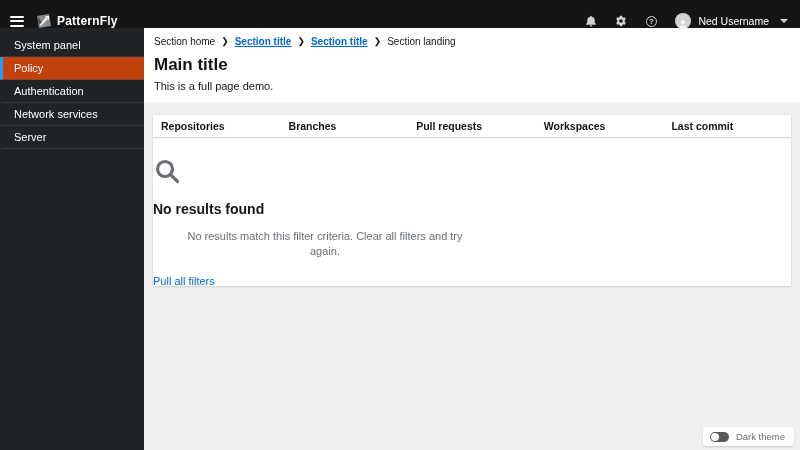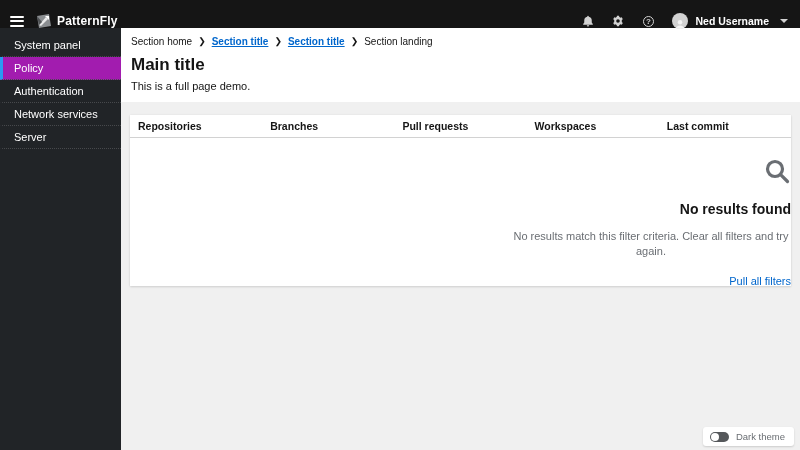--- a/index.html
+++ b/index.html
@@ -31,51 +31,51 @@
   .mast-actions { display: flex; align-items: center; gap: 14px; margin-right: 16px; }
   .mast-icon-btn {
     width: 16px; height: 16px; display: flex; align-items: center; justify-content: center;
     cursor: pointer; color: #d2d2d2;
   }
   .help-circle {
     width: 11px; height: 11px; border: 1px solid #d2d2d2; border-radius: 50%;
     display: flex; align-items: center; justify-content: center;
     font-size: 8px; color: #d2d2d2; font-weight: bold;
   }
-  .user-menu { display: flex; align-items: center; gap: 7px; cursor: pointer; font-weight: bold; }
+  .user-menu { display: flex; align-items: center; gap: 7px; cursor: pointer; }
   .avatar {
     width: 16px; height: 16px; border-radius: 50%;
     background: #d2d2d2; overflow: hidden; position: relative;
   }
   .avatar svg { position: absolute; bottom: -1px; left: 2px; }
   .user-name { font-size: 10.5px; color: #fff; }
   .caret-down {
     width: 0; height: 0; margin-left: 4px;
     border-left: 4px solid transparent; border-right: 4px solid transparent;
     border-top: 4px solid #d2d2d2;
   }
 
   
   .layout { display: flex; height: 422px; }
 
   
   .sidebar {
-    width: 121px; background: #212427; flex: none;
+    width: 144px; background: #212427; flex: none;
     padding-top: 6px;
   }
   .nav-item {
     height: 23px; display: flex; align-items: center;
     padding-left: 11px;
     font-size: 11px; color: #fff; cursor: pointer;
     border-left: 3px solid transparent;
     border-bottom: 1px dotted #47494c;
     position: relative;
   }
   .nav-item.current {
-    background: #a21caf;
+    background: #c2410c;
     border-left: 3px solid #2b9af3;
   }
 
   
   .main { flex: 1; display: flex; flex-direction: column; min-width: 0; }
   .page-header {
     background: #fff;
     padding: 8px 28px 10px 10px;
   }
   .breadcrumb { display: flex; align-items: center; gap: 6px; font-size: 10px; margin-bottom: 8px; }
@@ -93,21 +93,21 @@
     box-shadow: 0 1px 2px rgba(3,3,3,.12), 0 0 2px rgba(3,3,3,.06);
     display: flex; flex-direction: column;
   }
   .thead { display: flex; height: 23px; border-bottom: 1px solid #d2d2d2; flex: none; }
   .th {
     flex: 1; display: flex; align-items: center;
     padding-left: 8px; font-size: 10.5px; font-weight: bold; color: #151515;
     cursor: default;
   }
   .empty-state {
-    flex: 1; display: flex; flex-direction: column; align-items: flex-end;
+    flex: 1; display: flex; flex-direction: column; align-items: flex-start;
     padding-top: 19px; text-align: center;
   }
   .empty-icon { color: #6a6e73; margin-bottom: 12px; }
   .empty-title { font-size: 14px; font-weight: bold; color: #151515; margin-bottom: 12px; }
   .empty-body { font-size: 11px; color: #6a6e73; max-width: 280px; line-height: 1.35; margin-bottom: 16px; margin-left: 32px; }
   .empty-action { font-size: 11px; color: #0066cc; cursor: pointer; background: none; border: none; font-family: inherit; }
 
   
   .theme-card {
     position: absolute; right: 6px; bottom: 4px;

